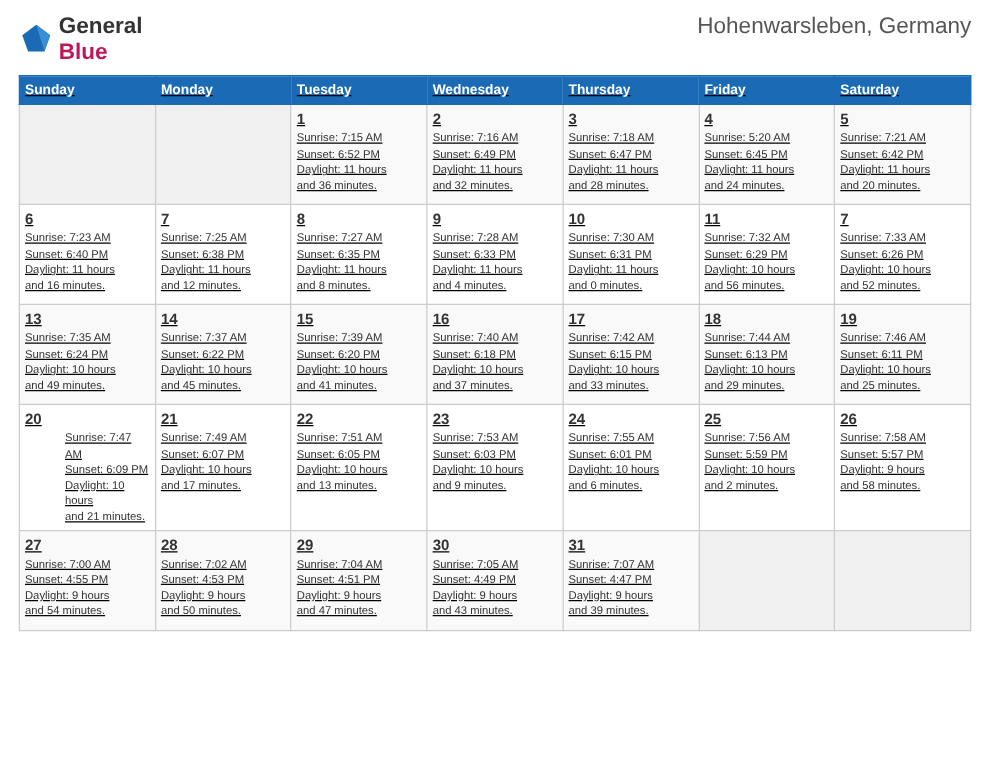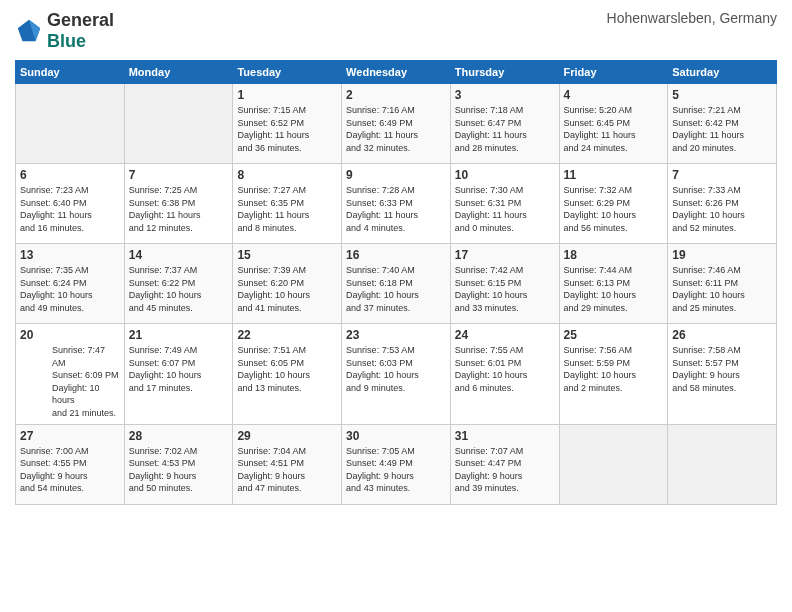--- a/index.html
+++ b/index.html
@@ -27,43 +27,44 @@
       gap: 4px;
     }
     .logo-text-general {
       font-size: 18px;
       font-weight: bold;
       color: #333;
     }
     .logo-text-blue {
       font-size: 18px;
       font-weight: bold;
-      color: #0f766e;
+      color: #be185d;
     }
     .logo-icon {
       width: 28px;
       height: 28px;
     }
     .title-block {
       text-align: right;
     }
     .month-title {
       font-size: 36px;
       font-weight: bold;
       color: #333;
       line-height: 1.1;
     }
     .location {
-      font-size: 14px;
+      font-size: 18px;
       color: #555;
     }
     table {
       width: 100%;
       border-collapse: collapse;
       table-layout: fixed;
+      text-decoration: underline;
     }
     thead tr th {
       background-color: #1a6ab5;
       color: white;
       font-size: 11px;
       font-weight: bold;
       padding: 5px 4px;
       text-align: left;
       border: 1px solid #1a6ab5;
     }

